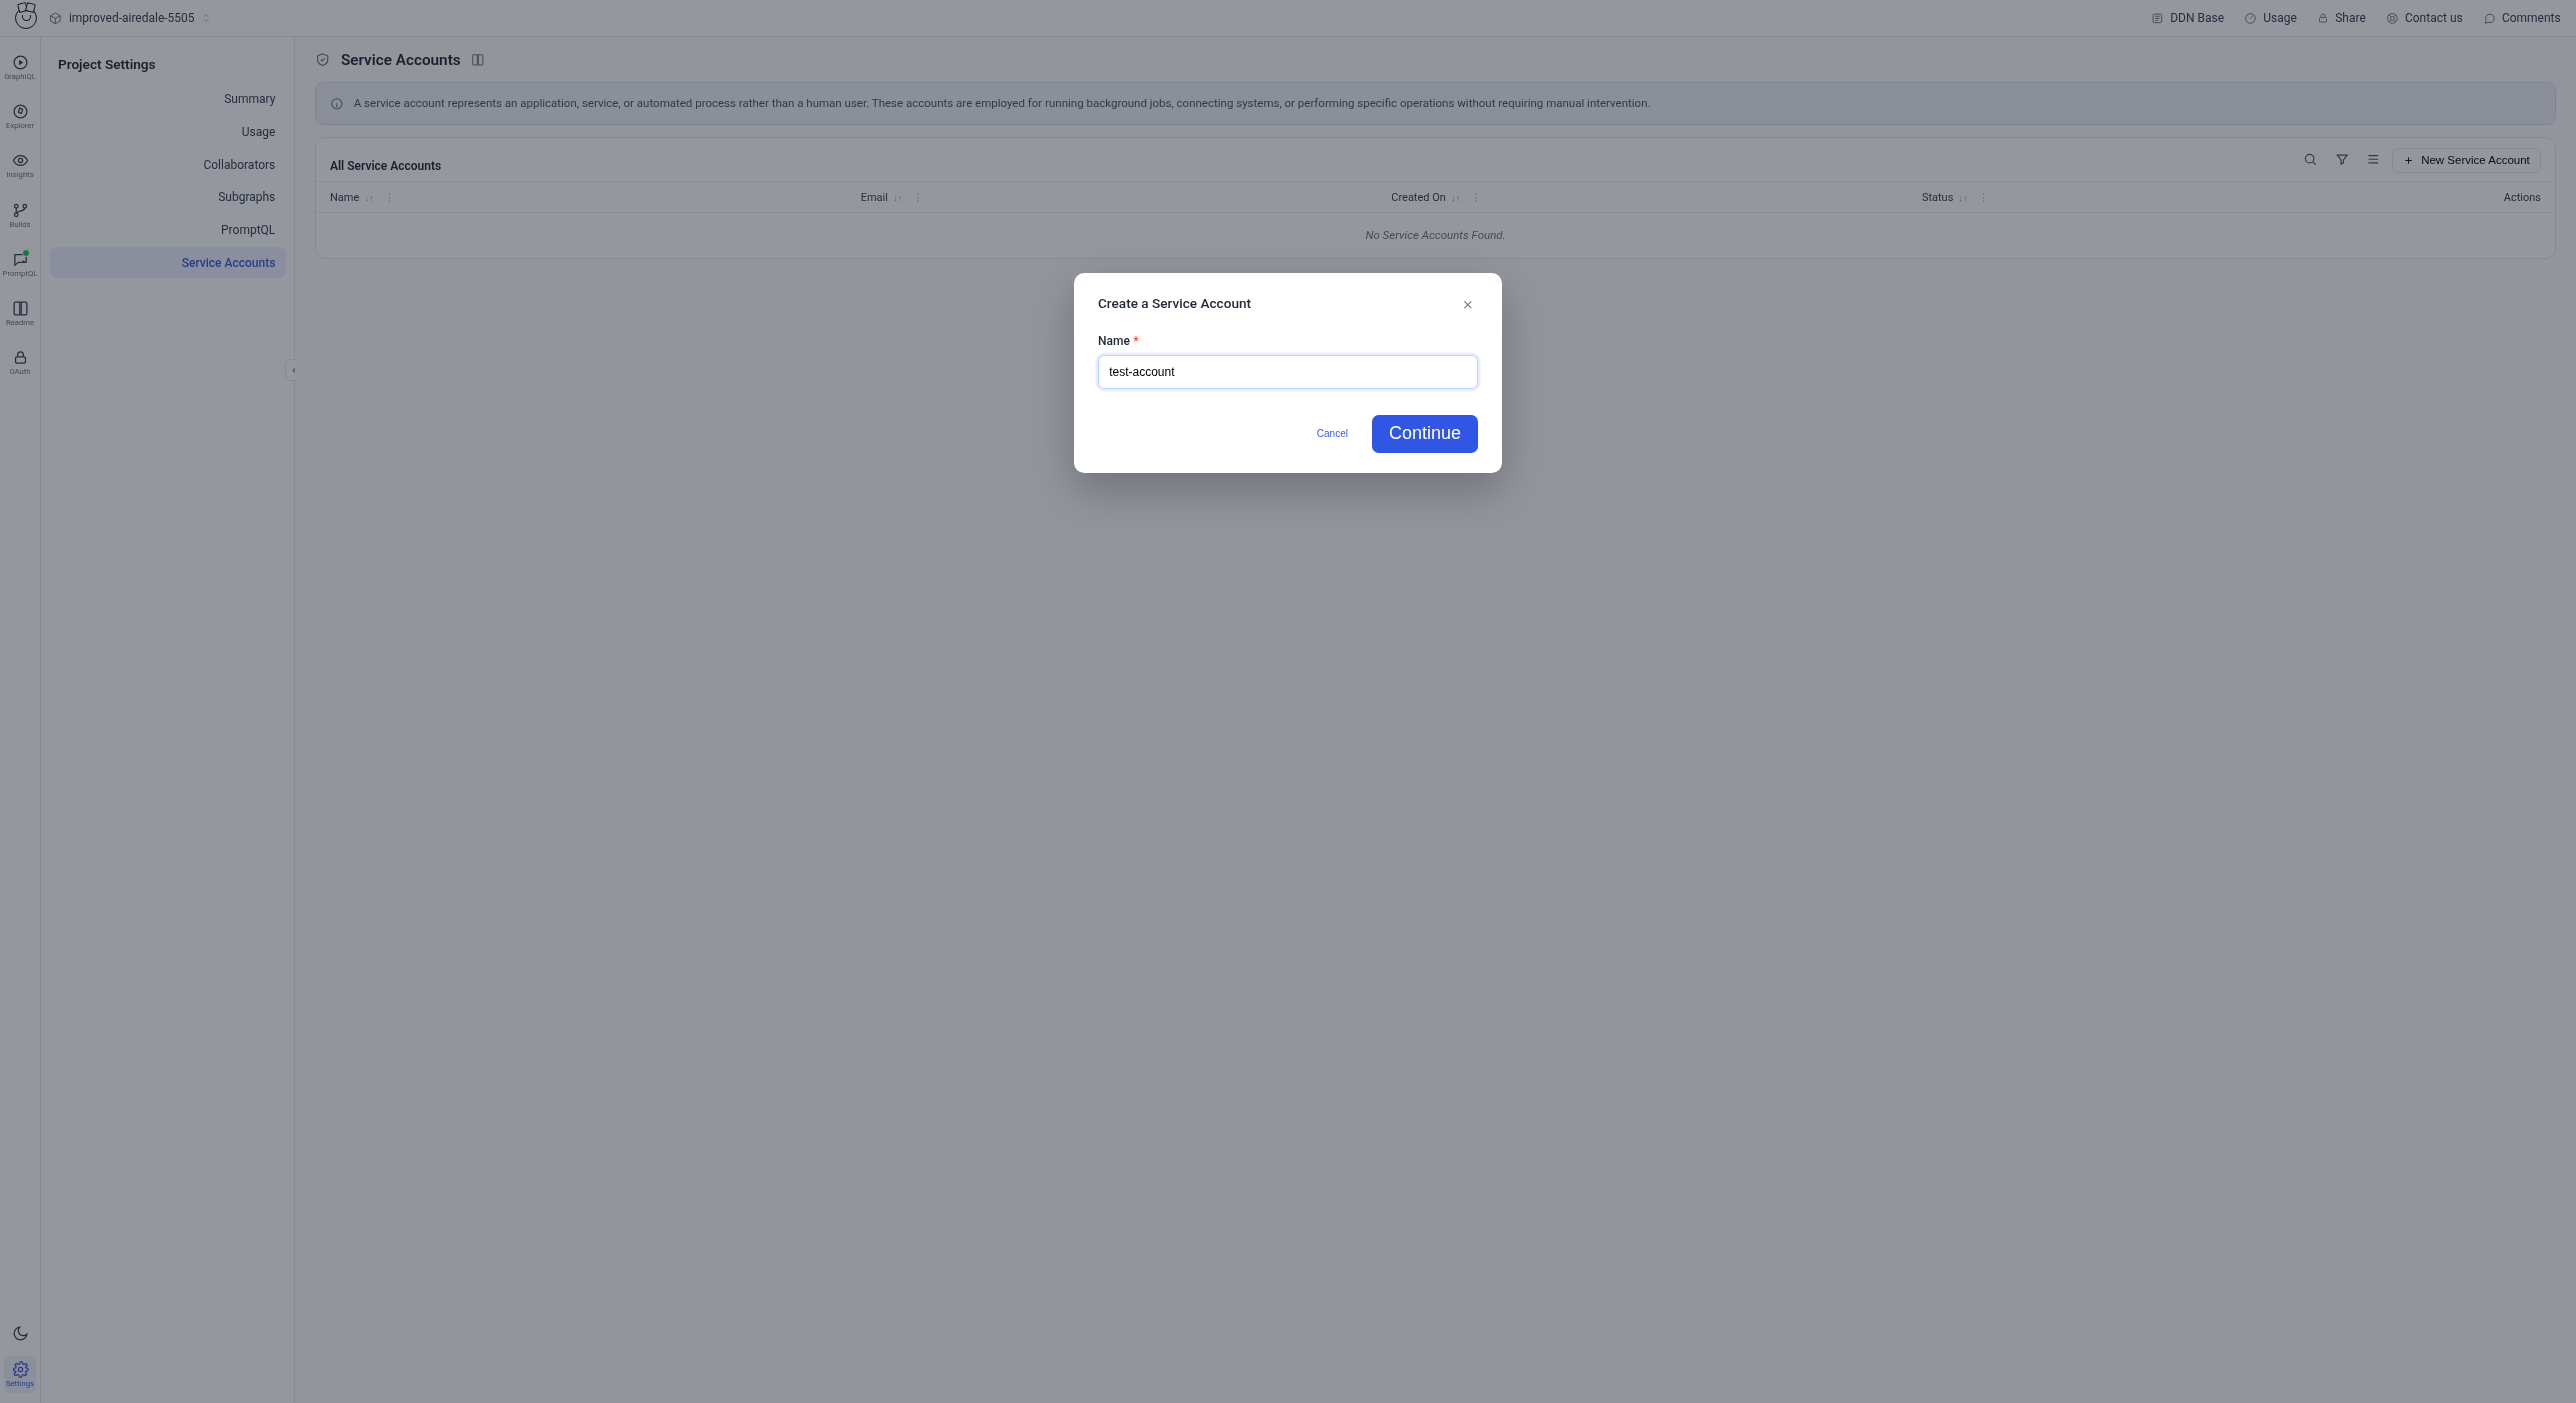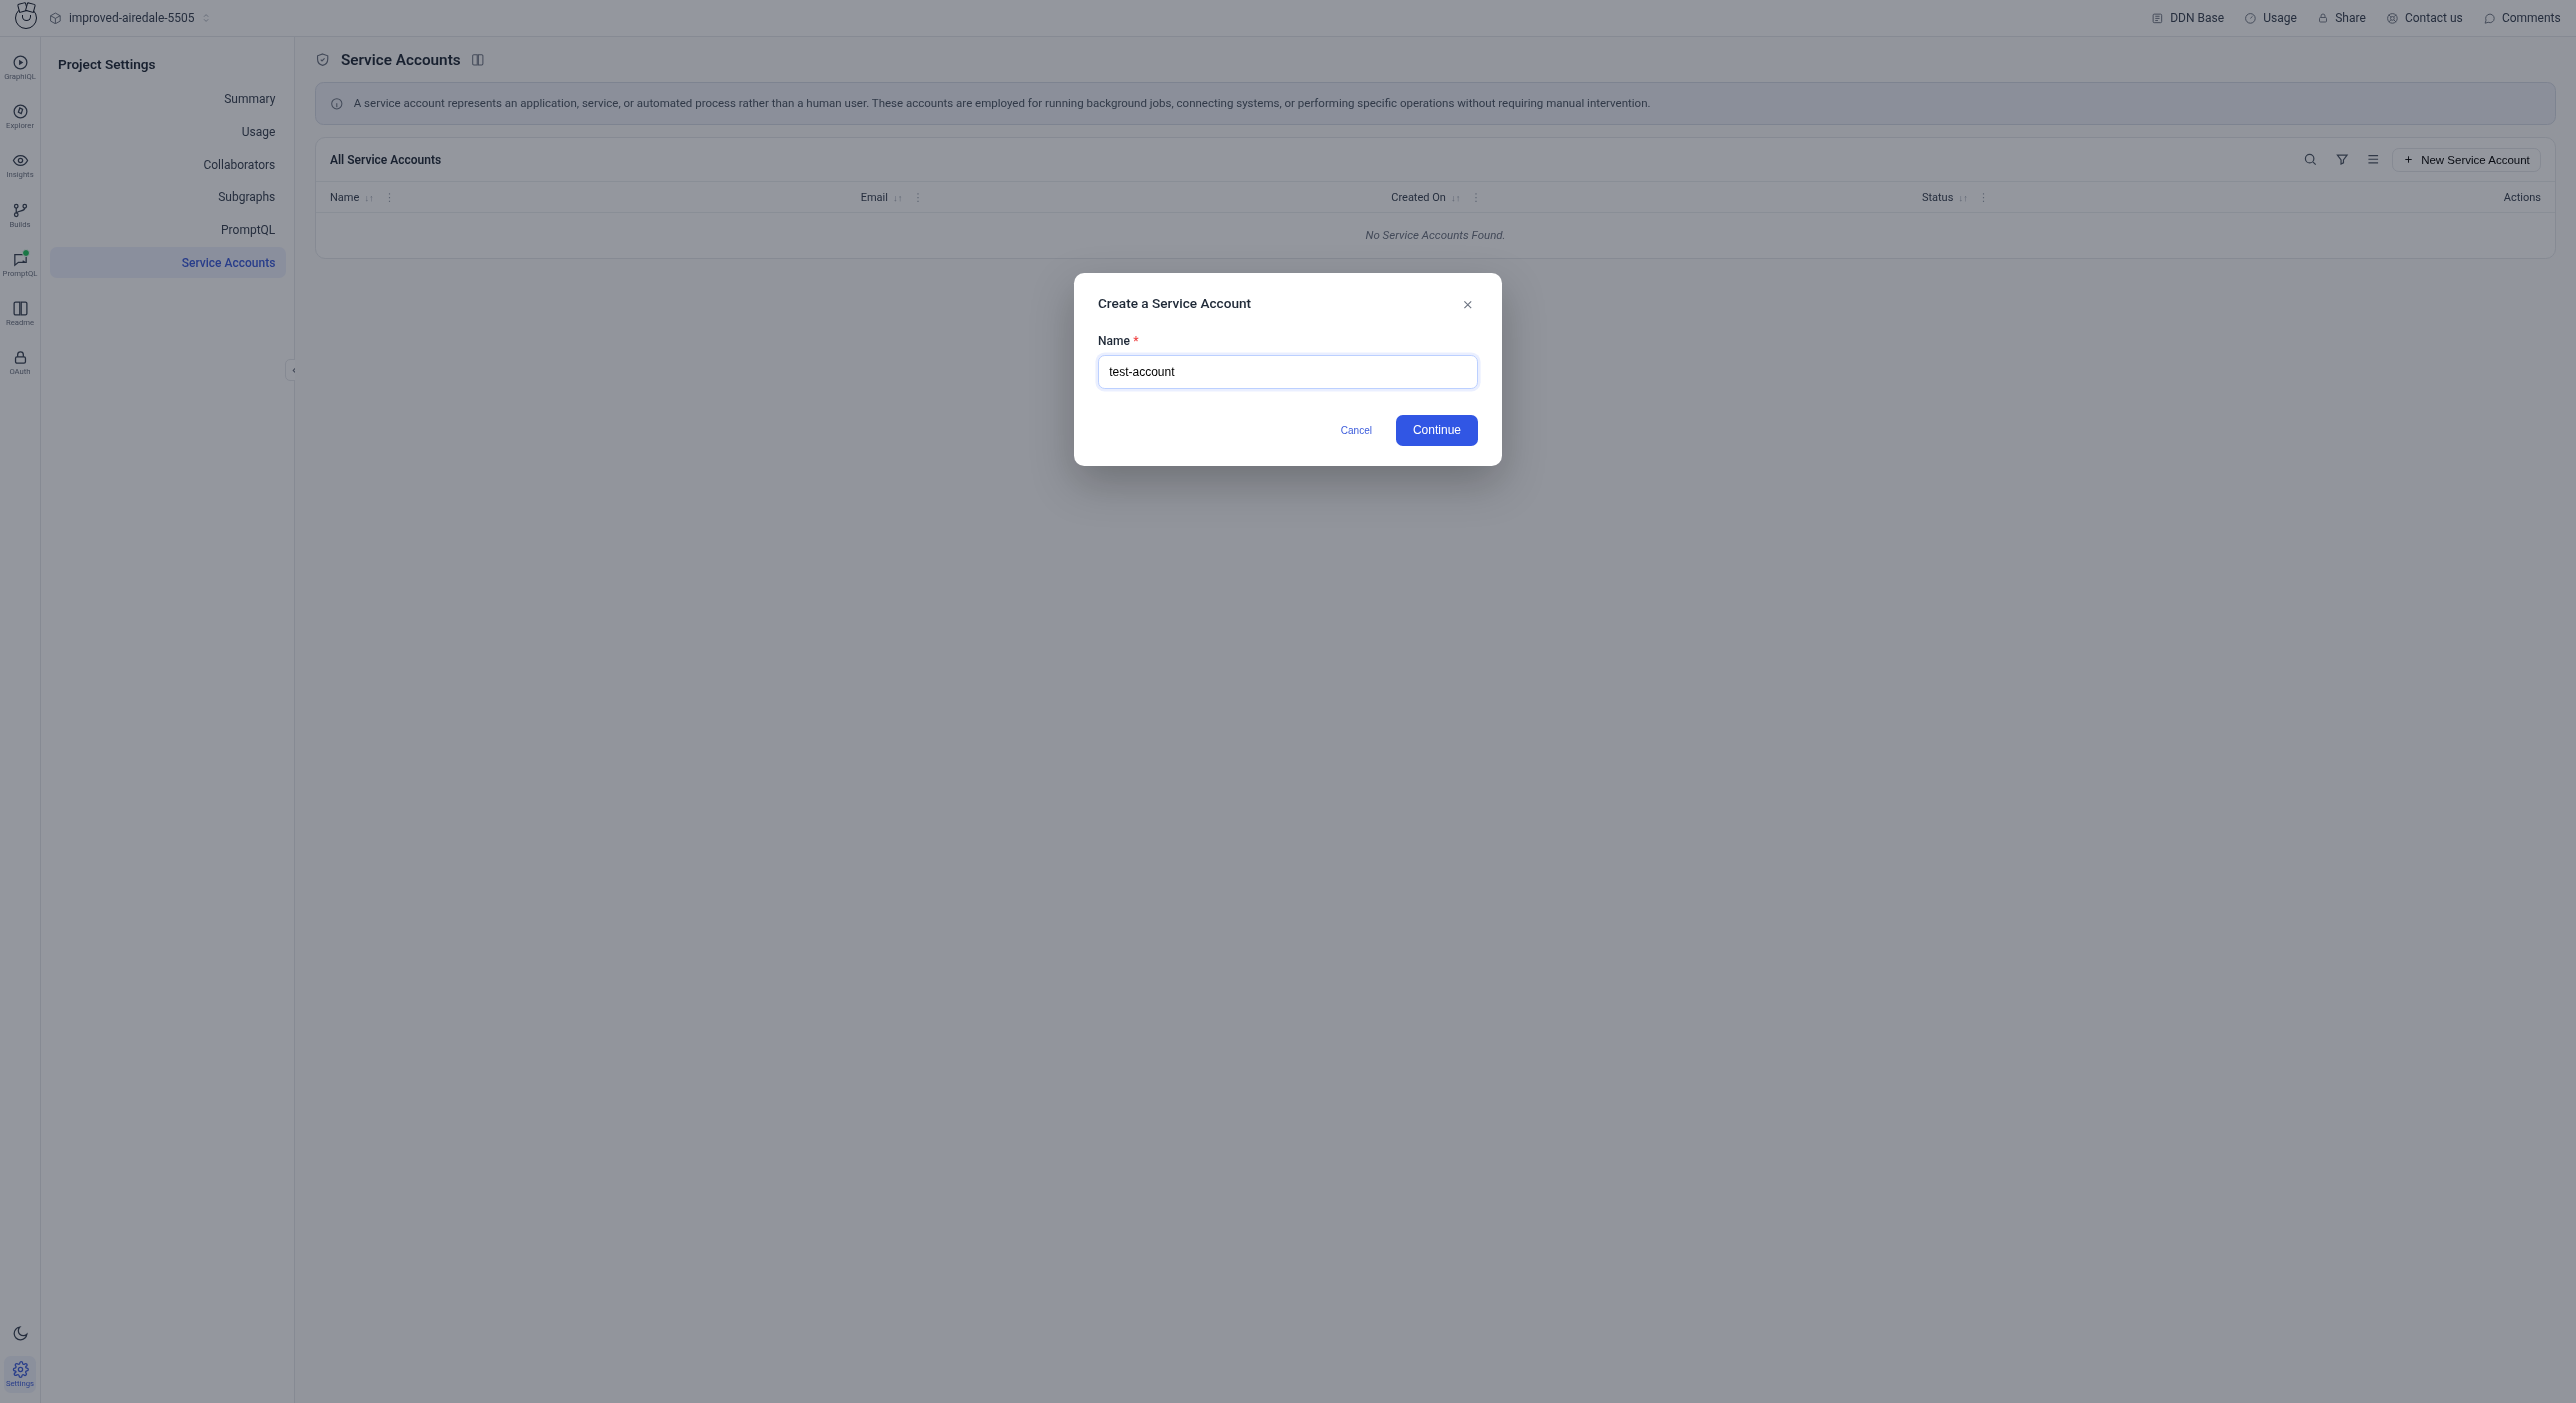--- a/index.html
+++ b/index.html
@@ -83,21 +83,21 @@
   .shield-ic, .book-ic { color:#6b7280; display:inline-flex; }
 
   .info-banner {
     margin: 5.1px 20.4px 12px; padding: 12px 13.6px; border:0.9px solid #d6dbe6;
     background:#eef1f8; border-radius:8.5px; display:flex; gap:10.2px; align-items:flex-start;
   }
   .info-banner .txt { font-size: 11.5px; color:#4b5563; line-height:1.5; }
   .info-ic { color:#6b7280; flex-shrink:0; margin-top:1.7px; }
 
   .panel { margin: 0 20.4px 20.4px; border:0.9px solid #e5e7eb; border-radius:10.2px; background:#fff; }
-  .panel-head { display:flex; align-items:center; padding: 8.5px 13.6px; border-bottom:0.9px solid #eceef1; gap:6px; }
+  .panel-head { display:flex; align-items:flex-end; padding: 8.5px 13.6px; border-bottom:0.9px solid #eceef1; gap:6px; }
   .panel-head .ttl { font-size:12px; font-weight:600; }
   .panel-head .spacer { flex:1; }
   .icon-btn { width:25.6px; height:25.6px; border-radius:5.1px; display:flex; align-items:center; justify-content:center; color:#4b5563; cursor:pointer; }
   .new-btn { border:0.9px solid #e5e7eb; border-radius:6.8px; padding:5.1px 10.2px; display:flex; align-items:center; gap:6.8px; font-size:11.5px; cursor:pointer; background:#fff; }
 
   .table-head { display:flex; padding: 8.5px 13.6px; border-bottom:0.9px solid #eceef1; font-size:11px; color:#374151; }
   .col { display:flex; align-items:center; gap:5.1px; }
   .col .sort { color:#9ca3af; font-size:9.4px; }
   .col .more { color:#9ca3af; padding:0 5.1px; cursor:pointer; }
   .col-name { width:24%; }
@@ -125,21 +125,21 @@
   .field { margin-top: 19px; }
   .field-label { font-size:12px; font-weight:500; display:flex; gap:3.4px; }
   .req { color:#ef4444; }
   .text-input {
     margin-top:6.8px; width:100%; height:34px; border:1.3px solid #bcd0ff;
     border-radius:6.8px; padding:0 10.2px; font-size:12px; outline:none;
     box-shadow: 0 0 0 2.6px rgba(80,120,255,0.12);
   }
   .modal-actions { display:flex; justify-content:flex-end; gap:12px; margin-top:25.6px; }
   .btn-secondary { background:transparent; border:none; color:#3b5bdb; font-size:10px; font-weight:500; cursor:pointer; padding:8.5px 12px; border-radius:6.8px; }
-  .btn-primary { background:#3156e4; border:none; color:#fff; font-size:12px; font-weight:500; cursor:pointer; padding:8.5px 17px; border-radius:6.8px; }
+  .btn-primary { background:#3156e4; border:none; color:#fff; font-size:18px; font-weight:500; cursor:pointer; padding:8.5px 17px; border-radius:6.8px; }
 
   svg { display:block; }
 </style>
 </head>
 <body>
 
 <div class="topbar">
   <div class="topbar-left">
     <div class="logo-circle logo-ears">
       <div class="logo-face"></div>

